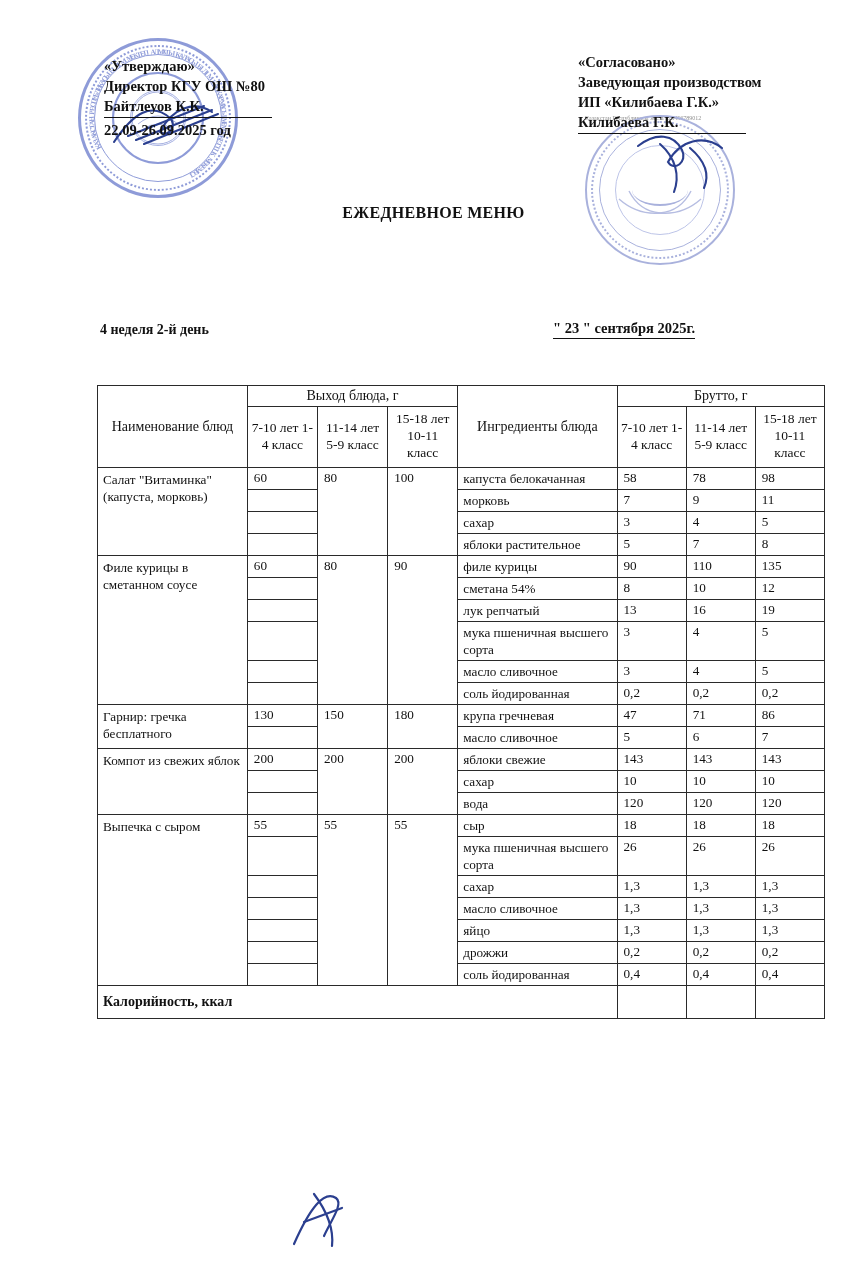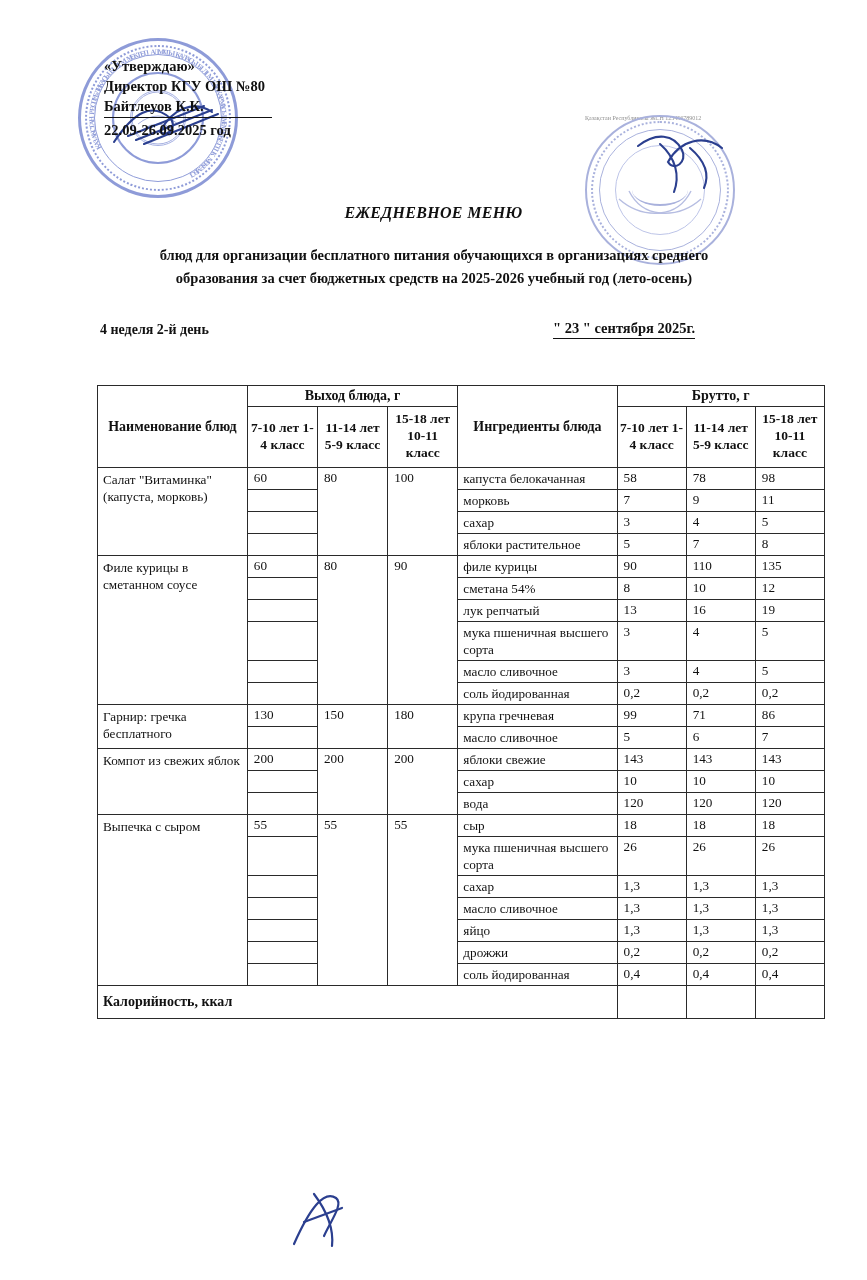--- a/index.html
+++ b/index.html
@@ -53,21 +53,21 @@
   #hdr-left{left:104px;top:56px;}
   #hdr-right{left:578px;top:52px;}
   .hdr-underline{
     display:block;border-bottom:1.2px solid #111;width:168px;margin-top:1px;
   }
   #hdr-left .dateline{padding-top:2px;}
 
   
   #doc-title{
     position:absolute;left:0;right:0;top:204px;text-align:center;
-    font-size:16px;font-weight:bold;letter-spacing:.3px;font-style:italic;
+    font-size:16px;font-weight:bold;letter-spacing:.3px;
   }
   #doc-subtitle{
     position:absolute;left:128px;width:612px;top:244px;text-align:center;
     font-size:14.5px;font-weight:bold;line-height:23px;
   }
   #week-day{
     position:absolute;left:100px;top:322px;font-size:14px;font-weight:bold;
   }
   #menu-date{
     position:absolute;left:553px;top:320px;font-size:14.5px;font-weight:bold;
@@ -81,21 +81,21 @@
     font-size:13.2px;
     table-layout:fixed;
   }
   table td,table th{
     border:1px solid #2a2a2a;
     padding:2px 5px;
     vertical-align:top;
     font-weight:normal;
     background:transparent;
   }
-  thead th{font-weight:bold;text-align:center;vertical-align:middle;}
+  thead th{font-weight:normal;text-align:center;vertical-align:middle;}
   .th-group{font-size:14px;}
   .th-age{font-size:13.5px;line-height:17px;padding:3px 2px 6px;}
   .c-name{width:143px;}
   .c-out{width:67px;}
   .c-ing{width:152px;}
   .c-br{width:66px;}
   td.dish{vertical-align:top;line-height:17px;padding-top:3px;}
   td.num{text-align:left;padding-left:6px;}
   td.ing{line-height:17px;padding-top:2px;}
   td.blank{padding:0;height:100%;}
@@ -254,23 +254,29 @@
   </svg>
 
   <div class="hdr-block" id="hdr-left">
     <div>«Утверждаю»</div>
     <div>Директор КГУ ОШ №80</div>
     <div>Байтлеуов К.К.</div>
     <span class="hdr-underline"></span>
     <div class="dateline">22.09-26.09.2025 год</div>
   </div>
 
+  <div class="hdr-block" id="hdr-right">
+    <div>«Согласовано»</div>
+    <div>Заведующая производством</div>
+    <div>ИП «Килибаева Г.К.»</div>
+    <div>Килибаева Г.К.</div>
+    <span class="hdr-underline"></span>
+  </div>
 
   <div id="doc-title">ЕЖЕДНЕВНОЕ МЕНЮ</div>
-  <div id="doc-subtitle">блюд для организации бесплатного питания обучающихся в организациях среднего образования за счет бюджетных средств на 2025-2026 учебный год (лето-осень)</div>
   <div id="week-day">4 неделя 2-й день</div>
   <div id="menu-date">" 23 " сентября 2025г.</div>
 
   <table>
     <colgroup>
       <col class="c-name">
         <col class="c-out">
         <col class="c-out">
         <col class="c-out">
       <col class="c-ing">
@@ -370,21 +376,21 @@
           <td class="num">0,2</td>
           <td class="num">0,2</td>
           <td class="num">0,2</td>
         </tr>
         <tr>
           <td class="dish" rowspan="2">Гарнир: гречка бесплатного</td>
           <td class="num">130</td>
           <td class="num" rowspan="2">150</td>
           <td class="num" rowspan="2">180</td>
           <td class="ing">крупа гречневая</td>
-          <td class="num">99</td>
+          <td class="num">47</td>
           <td class="num">71</td>
           <td class="num">86</td>
         </tr>
         <tr>
           <td class="blank"></td>
           <td class="ing">масло сливочное</td>
           <td class="num">5</td>
           <td class="num">6</td>
           <td class="num">7</td>
         </tr>

